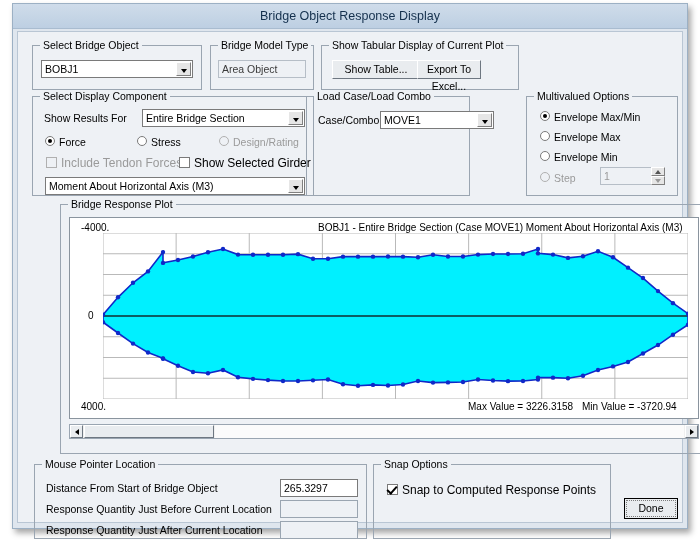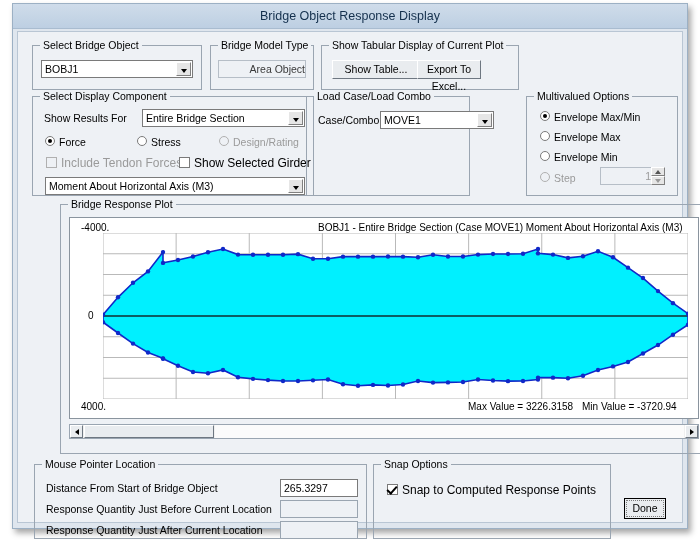--- a/index.html
+++ b/index.html
@@ -48,21 +48,21 @@
     background:#e6e6e6;border:1px solid #fff;border-right-color:#808080;border-bottom-color:#808080;
     box-sizing:border-box;
   }
   .combo .arrow::after{
     content:"";position:absolute;left:4px;top:6px;
     border-left:3px solid transparent;border-right:3px solid transparent;border-top:4px solid #000;
   }
   .flat{
     position:absolute;background:#eef1f5;border:1px solid #b6bec7;
     box-sizing:border-box;height:18px;line-height:16px;font-size:10.5px;
-    padding-left:3px;overflow:hidden;white-space:nowrap;color:#3a3a3a;text-align:right;
+    padding-left:3px;overflow:hidden;white-space:nowrap;color:#3a3a3a;
   }
   .btn{
     position:absolute;background:#e9ecef;border:1px solid #fff;
     border-right-color:#6e7781;border-bottom-color:#6e7781;
     box-sizing:border-box;font-size:10.5px;text-align:center;
     line-height:17px;height:19px;color:#000;
   }
   .btn.def{border:1px solid #000;line-height:16px;}
   .btn.def .inner{
     position:absolute;left:1px;top:1px;right:1px;bottom:1px;
@@ -338,19 +338,19 @@
       <div class="flat" style="left:245px;top:35px;width:78px;background:#eef1f5;border-color:#9aa5b1;"></div>
       <span class="lbl" style="left:11px;top:59px;">Response Quantity Just After Current Location</span>
       <div class="flat" style="left:245px;top:56px;width:78px;background:#eef1f5;border-color:#9aa5b1;"></div>
     </div>
 
     <div class="grp" style="left:355px;top:432px;width:238px;height:75px;">
       <span class="lg">Snap Options</span>
       <span class="chk on" style="left:13px;top:19px;">Snap to Computed Response Points</span>
     </div>
 
-    <div class="btn def" style="left:606px;top:466px;width:42px;height:21px;">
+    <div class="btn def" style="left:606px;top:466px;width:54px;height:21px;">
       <span class="inner">Done</span>
     </div>
 
   </div>
  </div>
 </div>
 
 </body></html>

